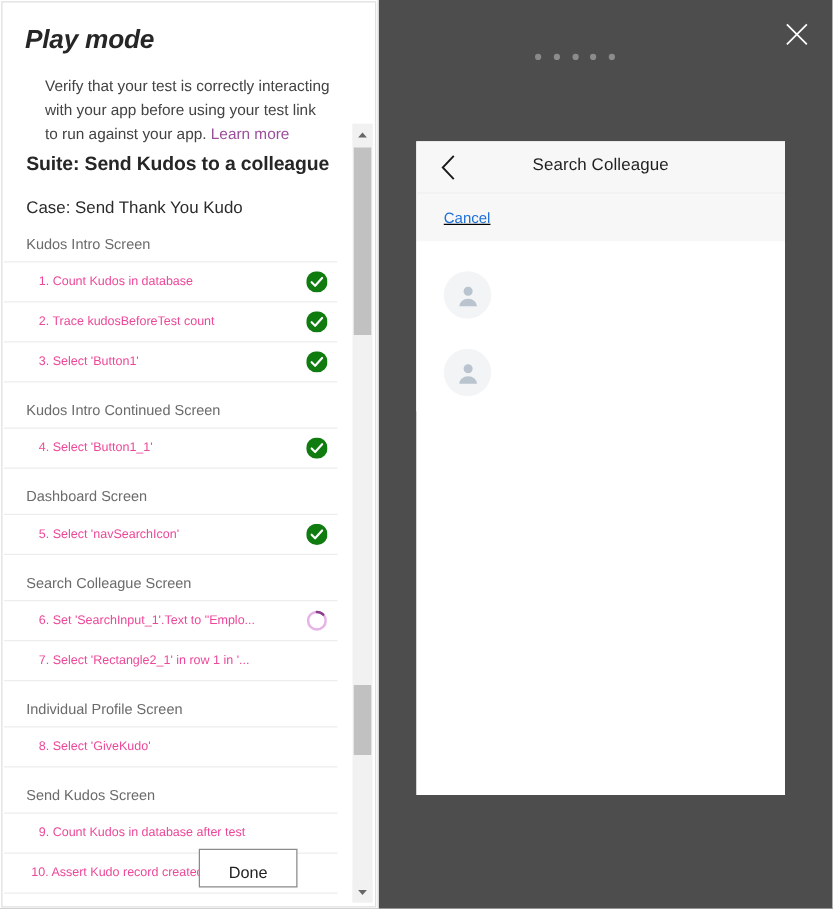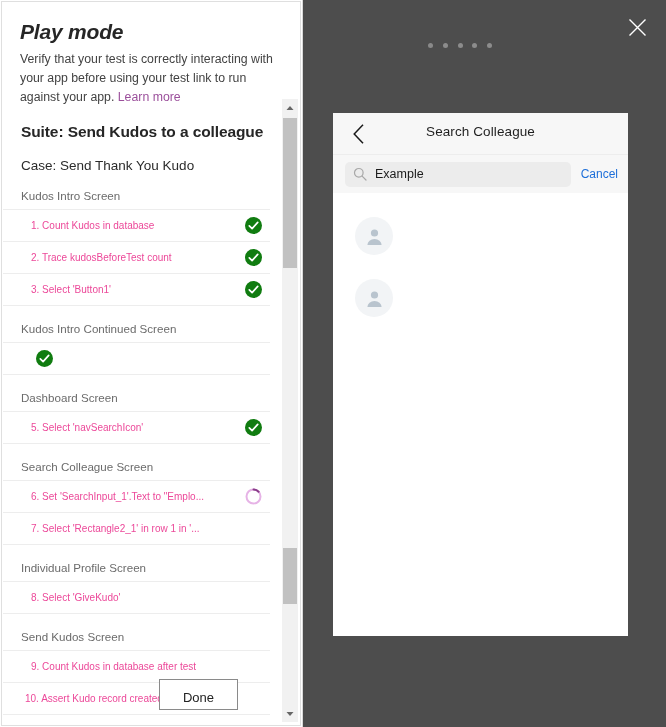--- a/index.html
+++ b/index.html
@@ -59,20 +59,21 @@
 
   
   .phone {
     position: absolute;
     left: 333px;
     top: 113px;
     width: 295px;
     height: 523px;
     background: #ffffff;
     overflow: hidden;
+    text-decoration: underline;
   }
   .phone-header {
     position: relative;
     height: 41px;
     background: #f7f7f7;
     border-bottom: 1px solid #ededed;
   }
   .back-chevron {
     position: absolute;
     left: 13px;
@@ -179,21 +180,21 @@
     color: #262626;
     letter-spacing: -.2px;
     margin: 0 0 6px 0;
     line-height: 1.15;
     font-style: italic;
   }
   .panel-desc {
     font-size: 12.3px;
     color: #434343;
     line-height: 1.52;
-    margin: 0;
+    margin: 16px;
   }
   .panel-desc .learn-link {
     color: #9b4f9b;
     text-decoration: none;
     cursor: pointer;
   }
 
   
   .scroll-region {
     position: absolute;
@@ -339,27 +340,20 @@
     <div class="phone-header">
       <div class="back-chevron">
         <svg width="13" height="20" viewBox="0 0 13 20">
           <path d="M10.5 1.2 L2.2 10 L10.5 18.8" stroke="#1a1a1a" stroke-width="1.5" fill="none" stroke-linecap="square"></path>
         </svg>
       </div>
       <div class="phone-title">Search Colleague</div>
     </div>
 
     <div class="search-row">
-      <div class="search-box">
-        <svg class="magnifier" width="14" height="14" viewBox="0 0 14 14">
-          <circle cx="5.8" cy="5.8" r="4.3" stroke="#a8a8a8" stroke-width="1.2" fill="none"></circle>
-          <path d="M9.1 9.1 L13 13" stroke="#a8a8a8" stroke-width="1.2" fill="none" stroke-linecap="round"></path>
-        </svg>
-        <span class="search-value">Example</span>
-      </div>
       <span class="cancel-link">Cancel</span>
     </div>
 
     <div class="results">
       <div class="result-row">
         <div class="avatar">
           <svg width="21" height="21" viewBox="0 0 21 21">
             <circle cx="10.5" cy="7" r="3.6" fill="#b9c4ce"></circle>
             <path d="M3.4 19 a7.1 6 0 0 1 14.2 0 Z" fill="#b9c4ce"></path>
           </svg>
@@ -414,20 +408,21 @@
                 <div class="step-text">3. Select 'Button1'</div>
                 <div class="step-status">
                   <svg width="17" height="17" viewBox="0 0 17 17">
                     <circle cx="8.5" cy="8.5" r="8.5" fill="#107c10"></circle>
                     <path d="M4.3 8.8 L7.1 11.6 L12.7 5.4" stroke="#ffffff" stroke-width="1.7" fill="none" stroke-linecap="round" stroke-linejoin="round"></path>
                   </svg>
                 </div>
               </div>
               <div class="screen-label">Kudos Intro Continued Screen</div>
               <div class="step-row">
+                <div class="step-text">4. Select 'Button1_1'</div>
                 <div class="step-status">
                   <svg width="17" height="17" viewBox="0 0 17 17">
                     <circle cx="8.5" cy="8.5" r="8.5" fill="#107c10"></circle>
                     <path d="M4.3 8.8 L7.1 11.6 L12.7 5.4" stroke="#ffffff" stroke-width="1.7" fill="none" stroke-linecap="round" stroke-linejoin="round"></path>
                   </svg>
                 </div>
               </div>
               <div class="screen-label">Dashboard Screen</div>
               <div class="step-row">
                 <div class="step-text">5. Select 'navSearchIcon'</div>

